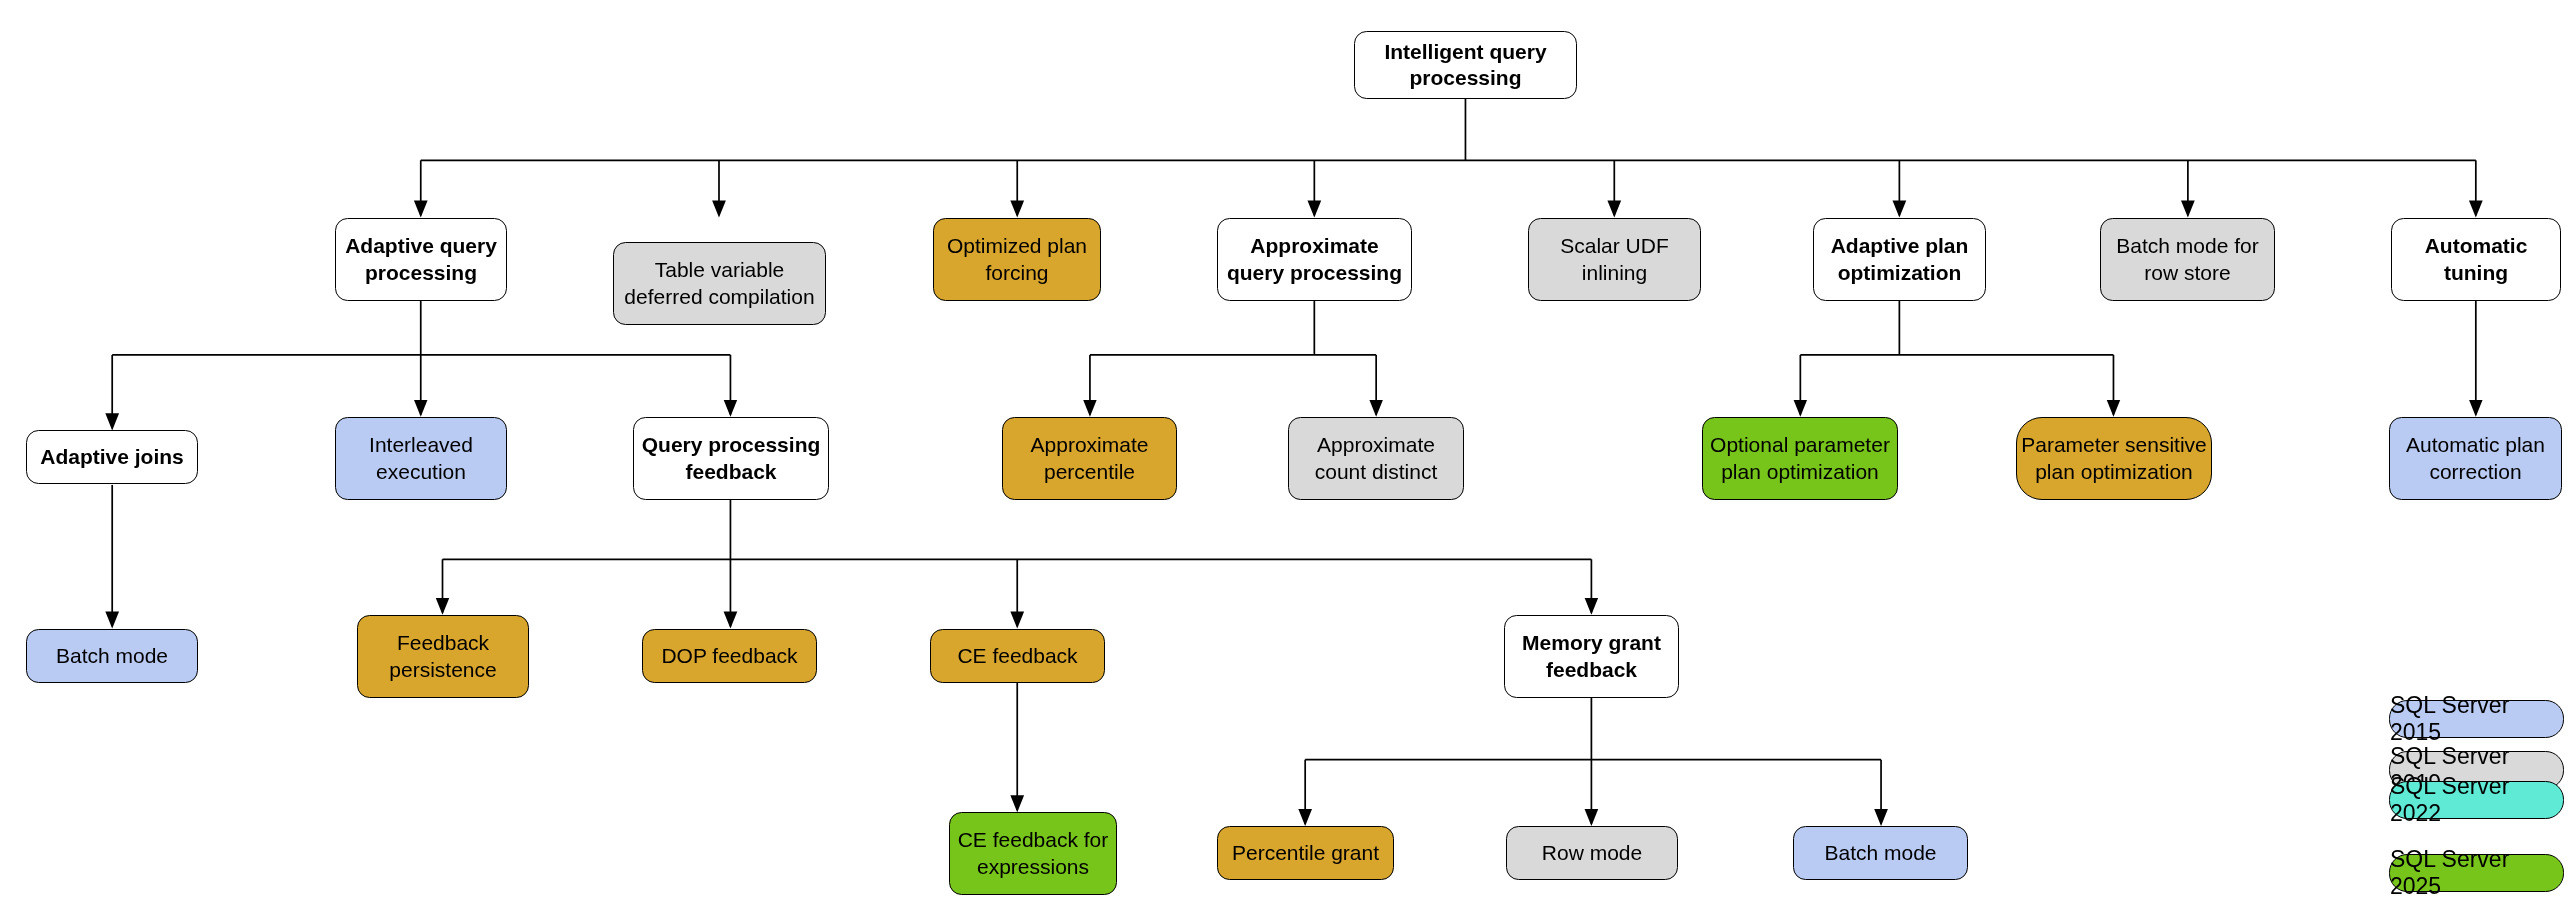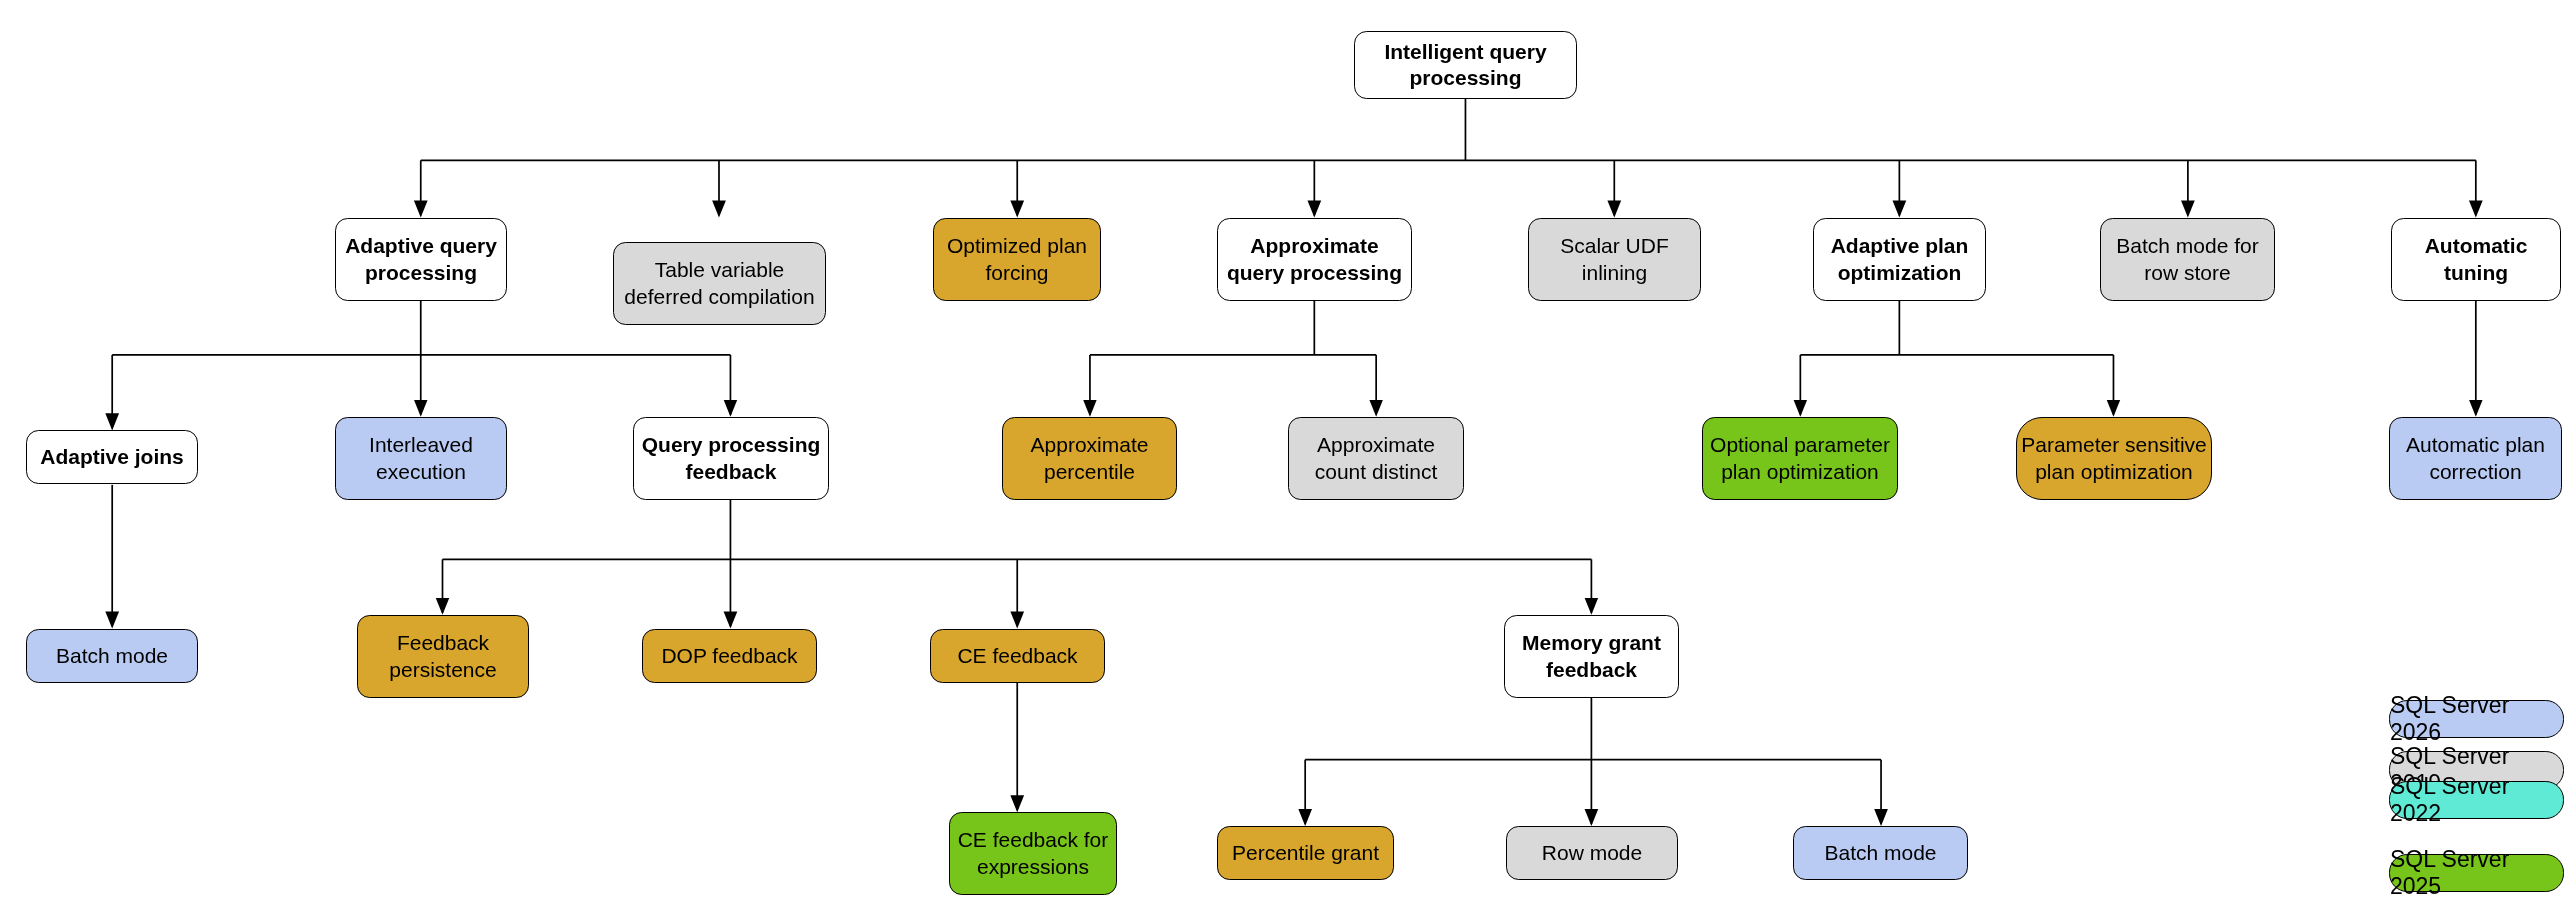--- a/index.html
+++ b/index.html
@@ -113,19 +113,19 @@
   <div class="node" style="left: 642px; top: 629px; width: 175px; height: 54px; background-color: rgb(216, 165, 45);">DOP feedback</div>
   <div class="node cat" style="left: 1504px; top: 615px; width: 175px; height: 83px; background-color: rgb(255, 255, 255);">Memory grant
 feedback</div>
 
   <div class="node" style="left: 933px; top: 812px; width: 168px; height: 83px; background-color: rgb(119, 197, 27); margin-left: 16px;">CE feedback for
 expressions</div>
   <div class="node" style="left: 1217px; top: 826px; width: 177px; height: 54px; background-color: rgb(216, 165, 45);">Percentile grant</div>
   <div class="node" style="left: 1506px; top: 826px; width: 172px; height: 54px; background-color: rgb(217, 217, 217);">Row mode</div>
   <div class="node" style="left: 1793px; top: 826px; width: 175px; height: 54px; background-color: rgb(185, 203, 243);">Batch mode</div>
 
-  <div class="legend-pill" style="top: 700px; background-color: rgb(185, 203, 243);">SQL Server 2026</div>
+  <div class="legend-pill" style="top: 700px; background-color: rgb(185, 203, 243);">SQL Server 2015</div>
   <div class="legend-pill" style="top: 751px; background-color: rgb(217, 217, 217);">SQL Server 2019</div>
   <div class="legend-pill" style="top: 781px; background-color: #5eead4;">SQL Server 2022</div>
   <div class="legend-pill" style="top: 854px; background-color: rgb(119, 197, 27);">SQL Server 2025</div>
 
 </div>
 
 
 </body></html>

